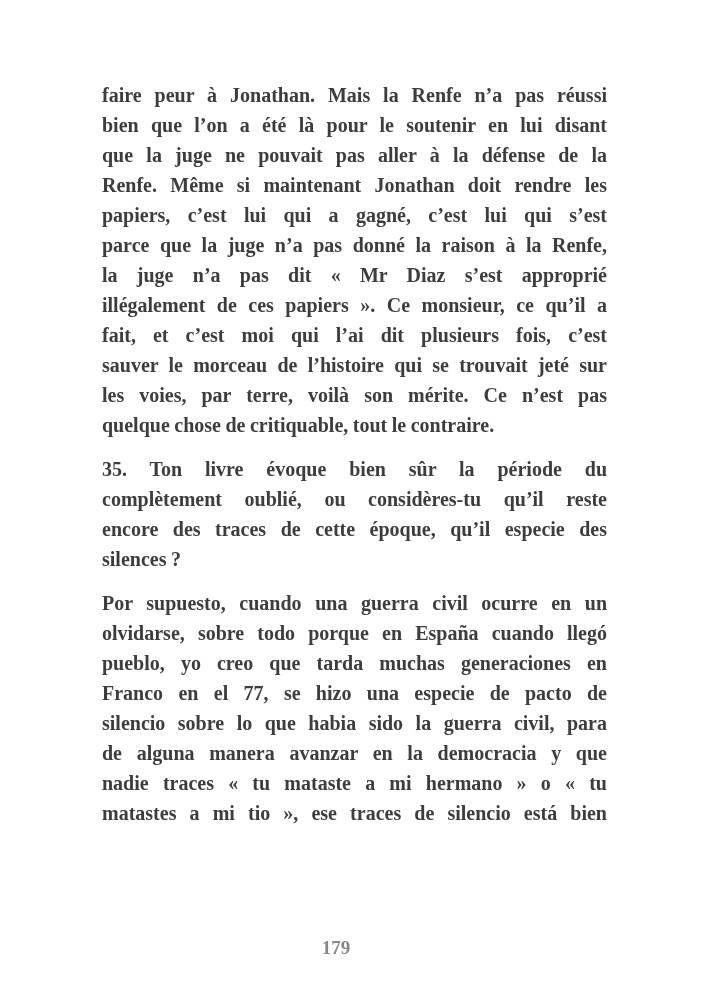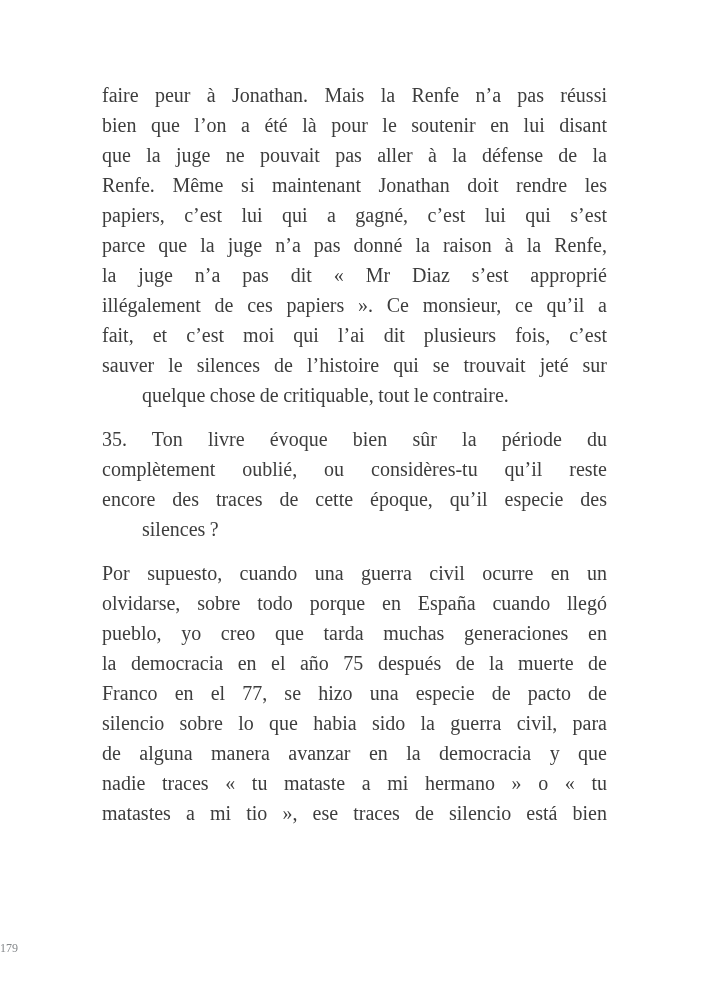--- a/index.html
+++ b/index.html
@@ -7,20 +7,21 @@
     padding: 0;
     background: #ffffff;
   }
   .page {
     position: relative;
     width: 709px;
     height: 992px;
     background: #ffffff;
     overflow: hidden;
     font-family: "Liberation Serif", serif;
+    font-weight: bold;
   }
   .text-block {
     position: absolute;
     left: 102px;
     top: 80px;
     width: 505px;
     color: #3d3d3d;
     font-size: 20px;
     line-height: 30px;
   }
@@ -28,61 +29,61 @@
     margin: 0 0 14px 0;
   }
   .line {
     text-align: justify;
     text-align-last: justify;
     word-spacing: -0.5px;
     white-space: normal;
   }
   .line.last {
     text-align-last: left;
-    margin-left: 40px;
   }
   .page-number {
     position: absolute;
     left: 0;
     top: 940px;
     width: 672px;
-    font-size: 12px;
+    text-align: center;
+    font-size: 19px;
     line-height: 16px;
     color: #85888b;
   }
 </style>
 </head>
 <body>
 
 <div class="page">
   <div class="text-block">
       <div class="paragraph">
         <div class="line">faire peur à Jonathan. Mais la Renfe n’a pas réussi</div>
         <div class="line">bien que l’on a été là pour le soutenir en lui disant</div>
         <div class="line">que la juge ne pouvait pas aller à la défense de la</div>
         <div class="line">Renfe. Même si maintenant Jonathan doit rendre les</div>
         <div class="line">papiers, c’est lui qui a gagné, c’est lui qui s’est</div>
         <div class="line">parce que la juge n’a pas donné la raison à la Renfe,</div>
         <div class="line">la juge n’a pas dit « Mr Diaz s’est approprié</div>
         <div class="line">illégalement de ces papiers ». Ce monsieur, ce qu’il a</div>
         <div class="line">fait, et c’est moi qui l’ai dit plusieurs fois, c’est</div>
-        <div class="line">sauver le silences de l’histoire qui se trouvait jeté sur</div>
+        <div class="line">sauver le morceau de l’histoire qui se trouvait jeté sur</div>
+        <div class="line">les voies, par terre, voilà son mérite. Ce n’est pas</div>
         <div class="line last">quelque chose de critiquable, tout le contraire.</div>
       </div>
       <div class="paragraph">
         <div class="line">35. Ton livre évoque bien sûr la période du</div>
         <div class="line">complètement oublié, ou considères-tu qu’il reste</div>
         <div class="line">encore des traces de cette époque, qu’il especie des</div>
         <div class="line last">silences ?</div>
       </div>
       <div class="paragraph">
         <div class="line">Por supuesto, cuando una guerra civil ocurre en un</div>
         <div class="line">olvidarse, sobre todo porque en España cuando llegó</div>
         <div class="line">pueblo, yo creo que tarda muchas generaciones en</div>
-        <div class="line">la democracia en el año 75 después de la muerte de</div>
         <div class="line">Franco en el 77, se hizo una especie de pacto de</div>
         <div class="line">silencio sobre lo que habia sido la guerra civil, para</div>
         <div class="line">de alguna manera avanzar en la democracia y que</div>
         <div class="line">nadie traces « tu mataste a mi hermano » o « tu</div>
         <div class="line">matastes a mi tio », ese traces de silencio está bien</div>
       </div>
     </div>
   <div class="page-number">179</div>
 </div>
 

